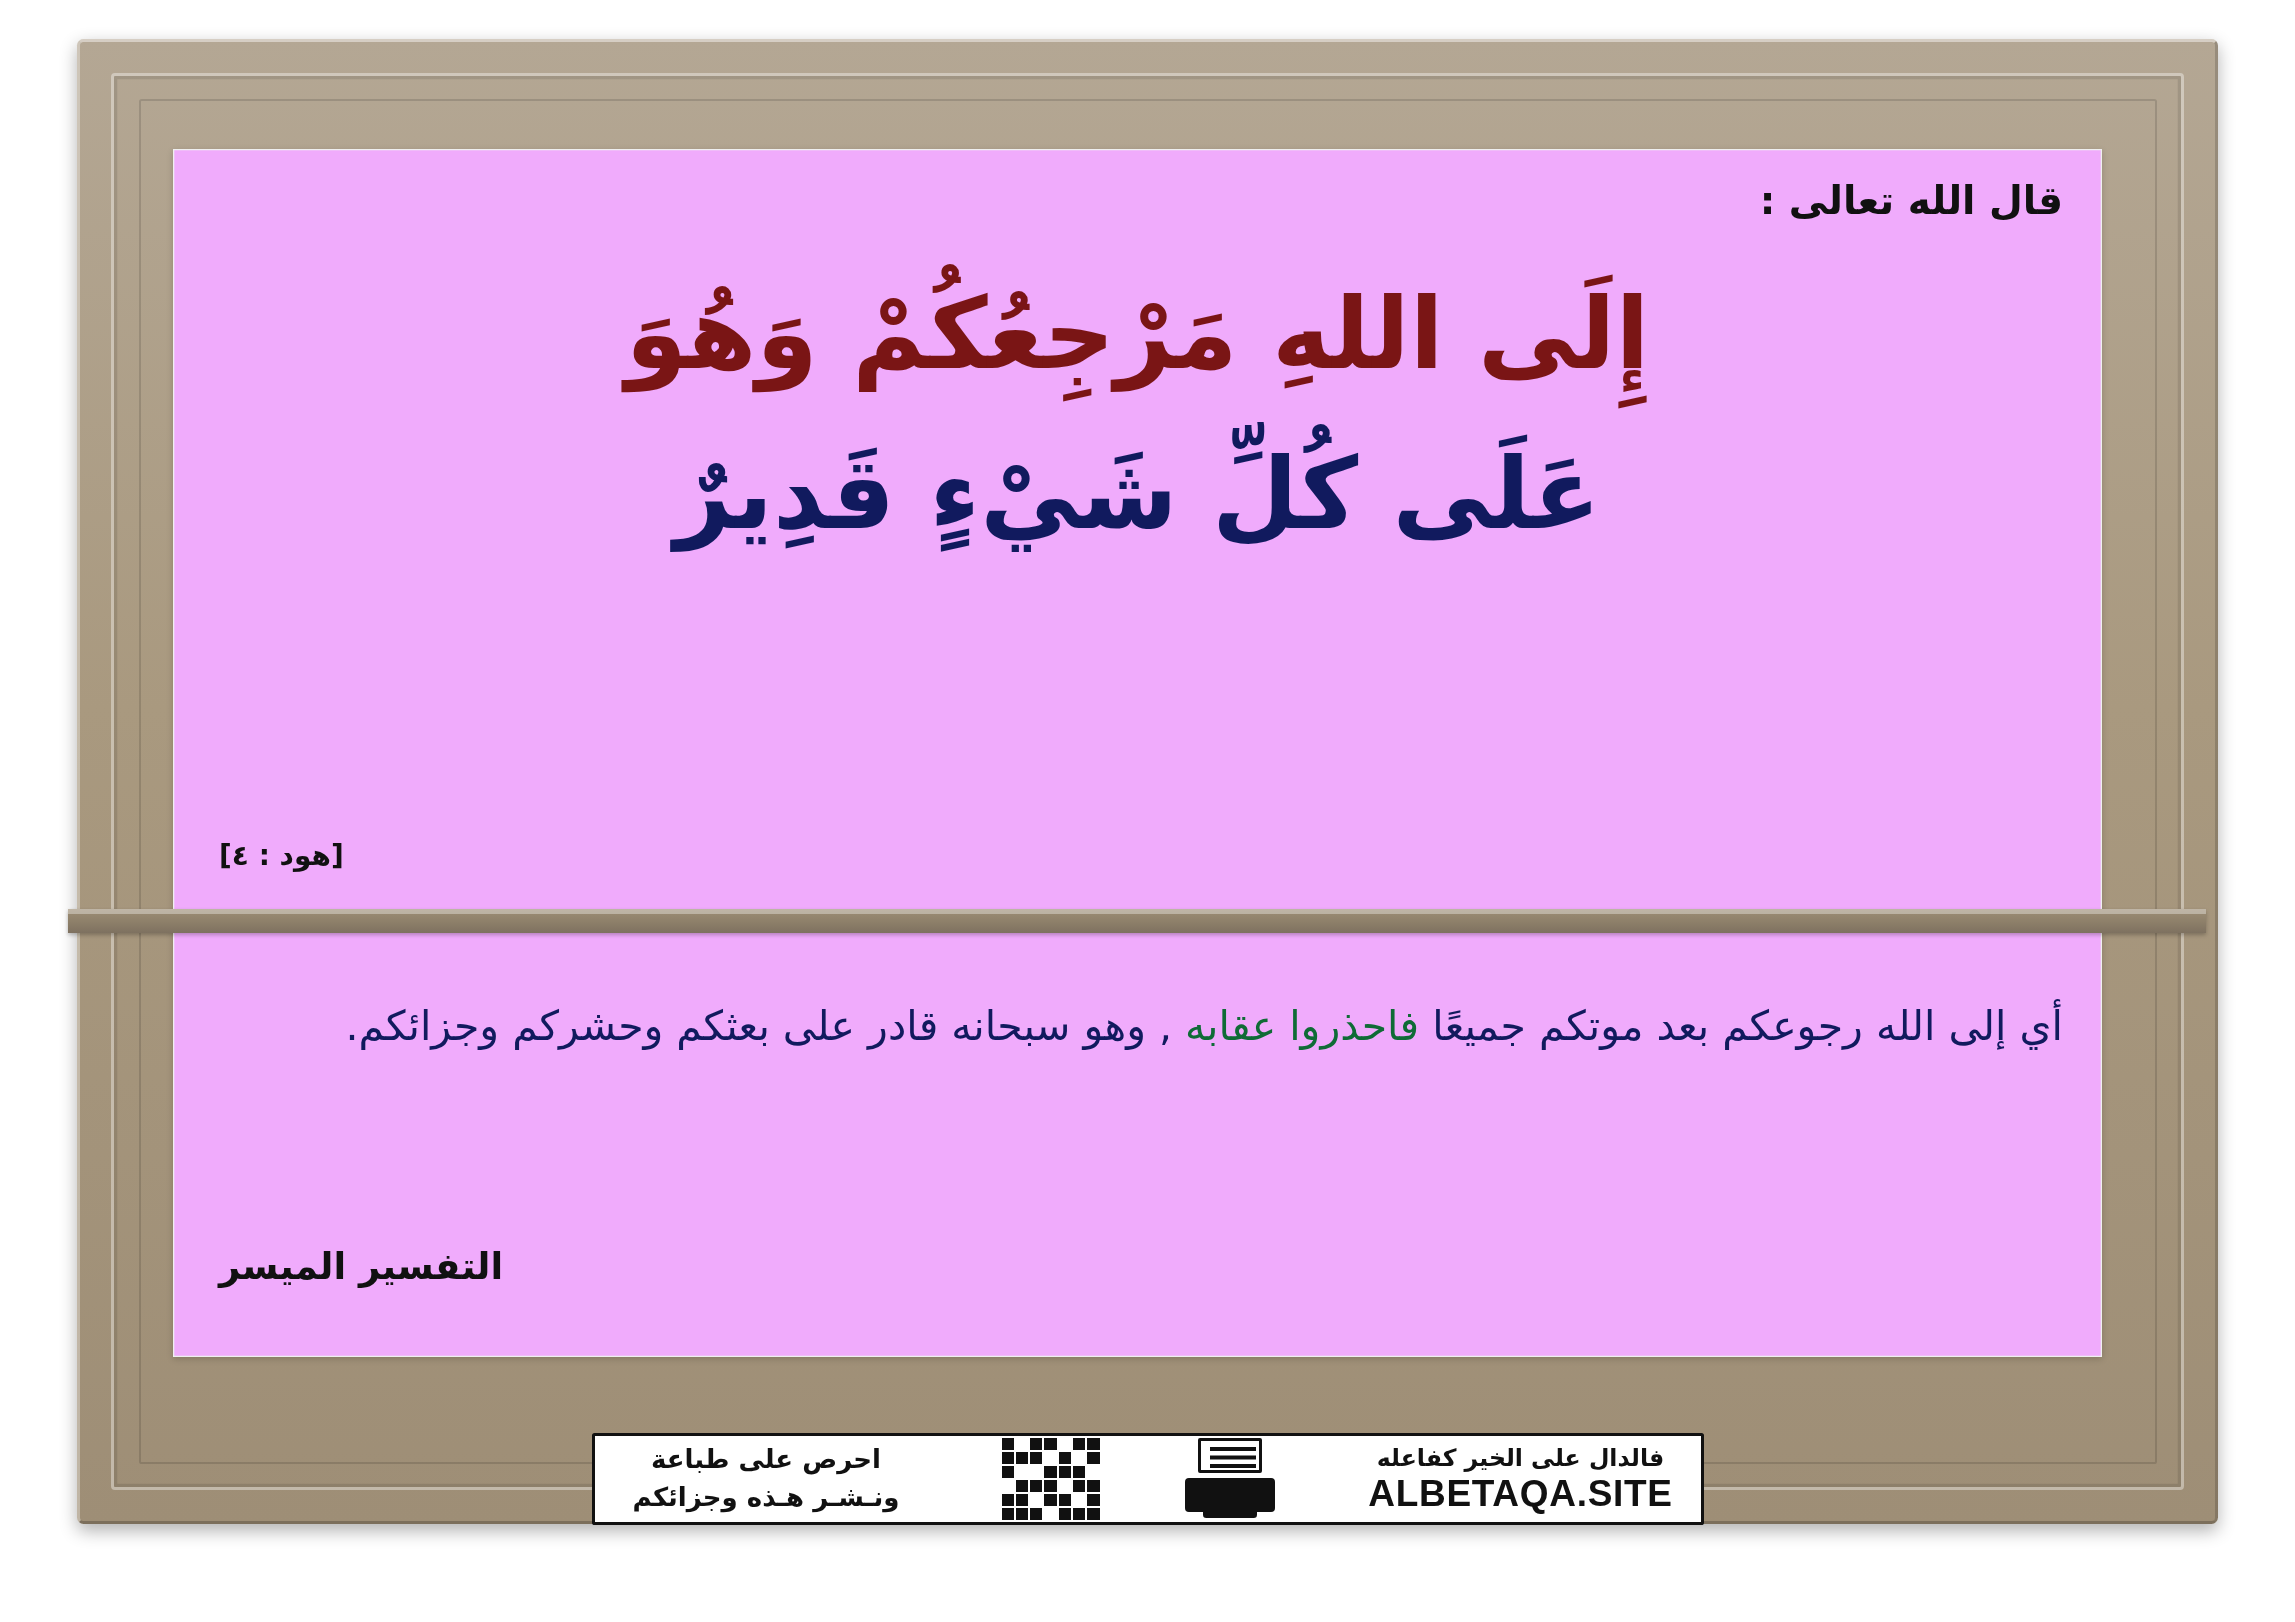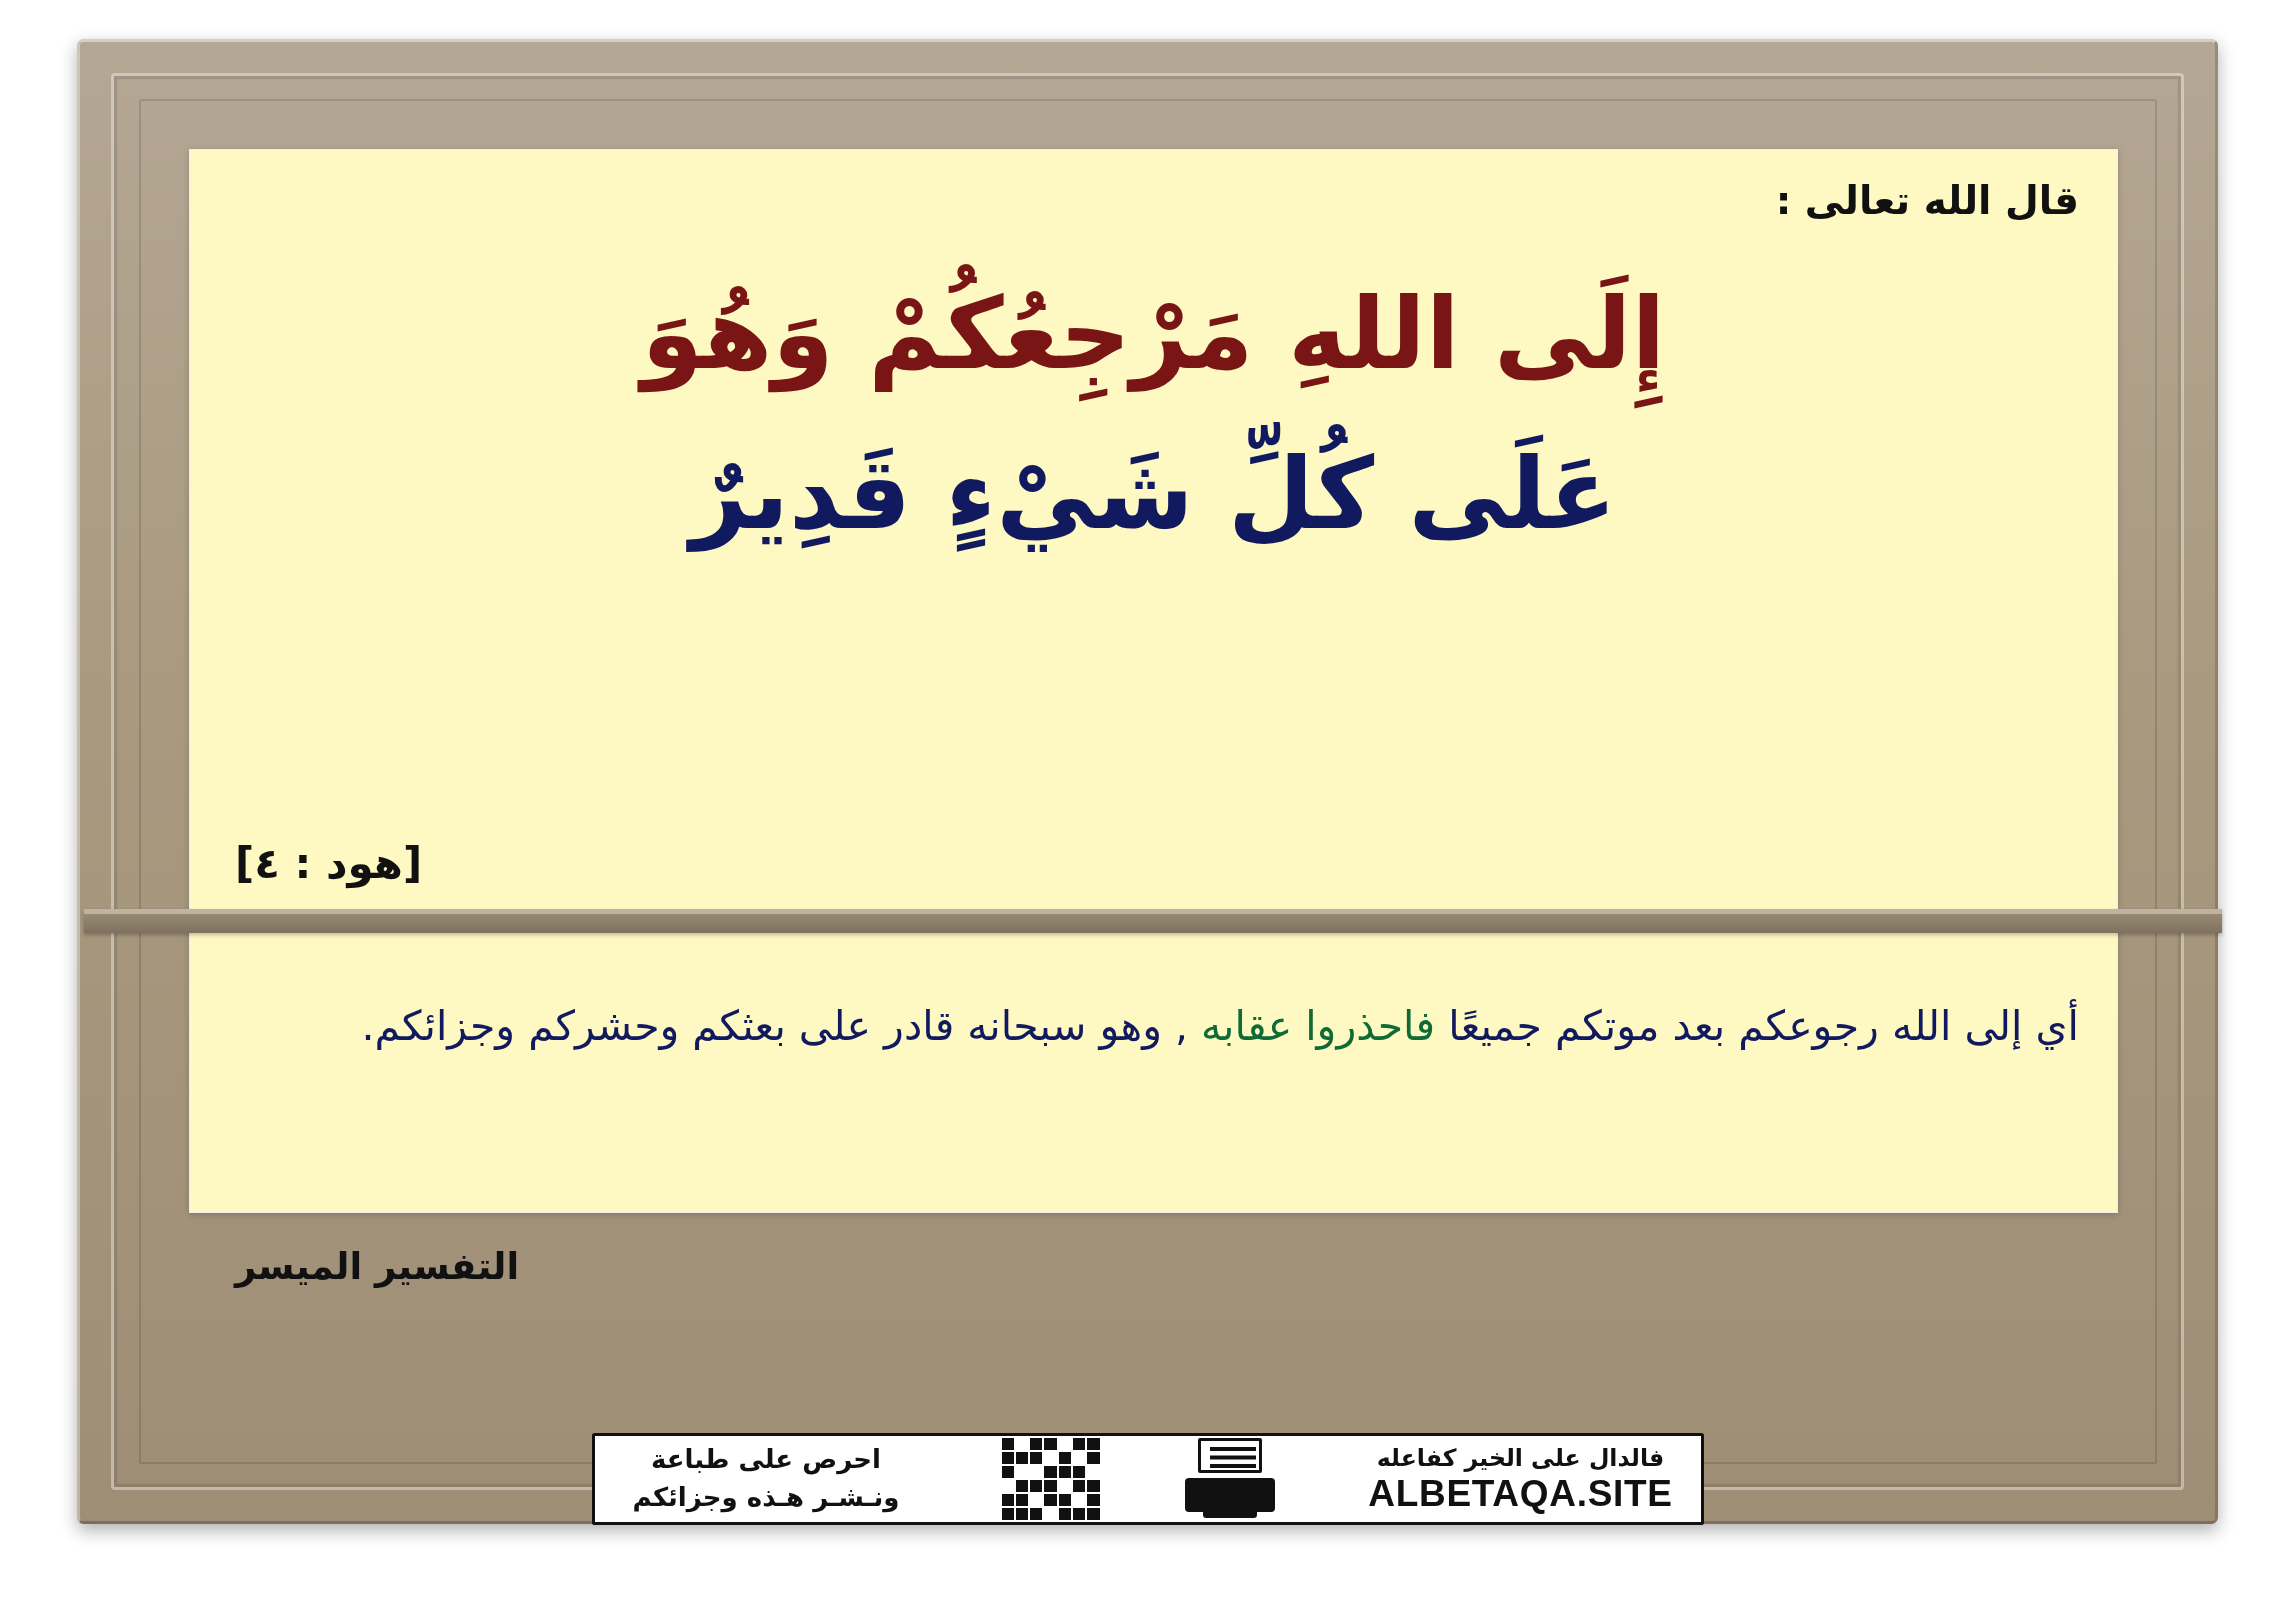--- a/index.html
+++ b/index.html
@@ -59,25 +59,25 @@
     top: 99px;
     width: 2018px;
     height: 1365px;
     border: 2.6px solid rgba(0,0,0,0.13);
     border-radius: 2.6px;
   }
 
   
   .card {
     position: absolute;
-    left: 189px;
+    left: 173px;
     top: 149px;
     width: 1929px;
-    height: 1064px;
-    background: #fef9c3;
+    height: 1208px;
+    background: #f0abfc;
     box-shadow: inset 0 0 0 1.3px #efefef, 0 2px 6.5px rgba(0,0,0,0.18);
   }
 
   
   .ayah-header {
     position: absolute;
     right: 39px;
     top: 29.4px;
     font-size: 39px;
     font-weight: bold;
@@ -104,21 +104,21 @@
     white-space: nowrap;
   }
   .ayah-line-1 { color: #7a1515; }
   .ayah-line-2 { color: #111a5e; text-align: center; }
 
   
   .ayah-ref {
     position: absolute;
     left: 46px;
     top: 690px;
-    font-size: 42px;
+    font-size: 28px;
     font-weight: bold;
     color: #111111;
     direction: rtl;
   }
 
   
   .shelf {
     position: absolute;
     left: -105px;
     top: 760px;

